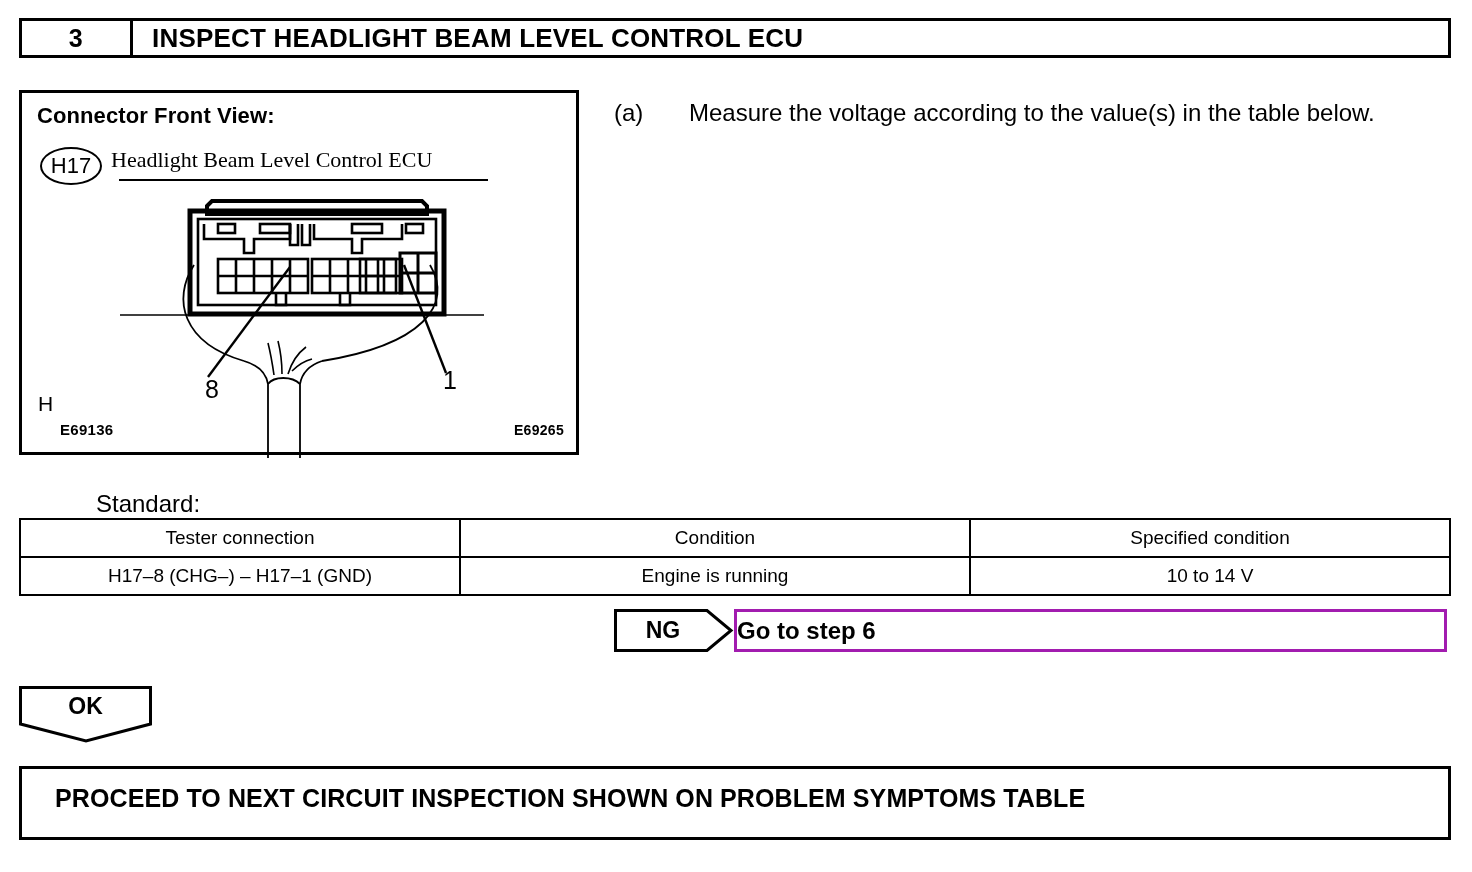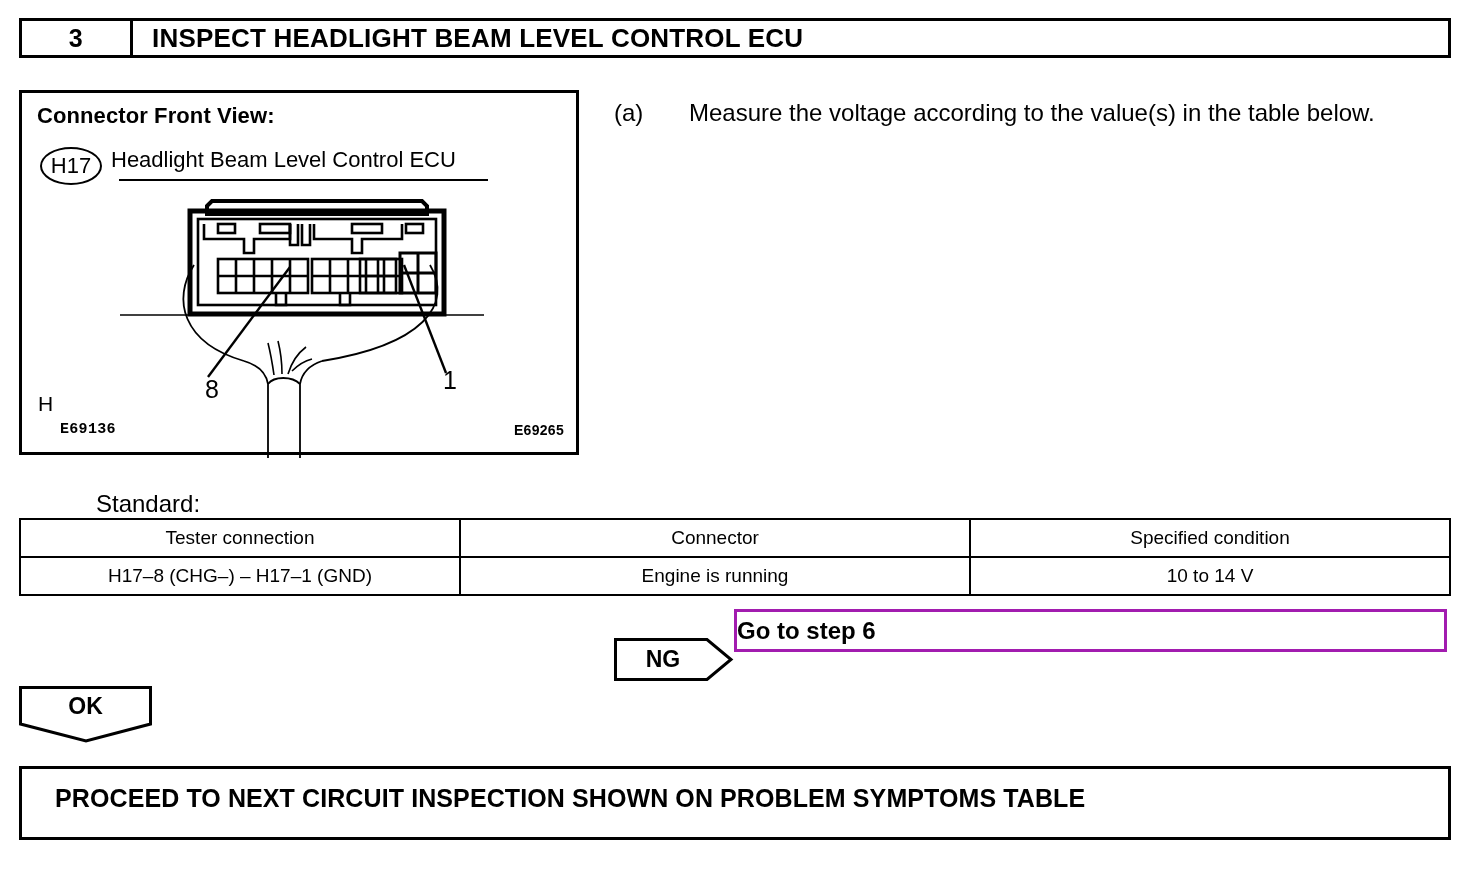--- a/index.html
+++ b/index.html
@@ -88,20 +88,21 @@
     align-items: center;
     justify-content: center;
     font-size: 22px;
     position: relative;
     top: 6px;
   }
   #connector-ecu-name {
     font-size: 22px;
     margin-left: 9px;
     position: relative;
+    font-family: Liberation Serif, serif;
   }
   #connector-ecu-underline {
     position: absolute;
     left: 97px;
     top: 86px;
     width: 369px;
     height: 2px;
     background: #000;
   }
 
@@ -120,21 +121,20 @@
     bottom: 36px;
     font-size: 21px;
   }
   #fig-code-left {
     position: absolute;
     left: 38px;
     bottom: 14px;
     font-size: 15px;
     font-weight: bold;
     letter-spacing: 0.3px;
-    font-family: Liberation Mono, monospace;
   }
   #fig-code-right {
     position: absolute;
     right: 12px;
     bottom: 14px;
     font-size: 14px;
     font-weight: bold;
     letter-spacing: 0.3px;
   }
 
@@ -190,21 +190,20 @@
     left: 614px;
     top: 609px;
     display: flex;
     align-items: stretch;
     height: 43px;
   }
   #ng-flag {
     width: 120px;
     height: 60px;
     position: relative;
-    margin-top: 29px;
   }
   #ng-flag svg { display: block; }
   #ng-flag-label {
     position: absolute;
     left: 0;
     top: 0;
     width: 98px;
     height: 43px;
     display: flex;
     align-items: center;
@@ -366,21 +365,21 @@
   <div id="instruction-marker">(a)</div>
   <div id="instruction-text">Measure the voltage according to the value(s) in the table below.</div>
 </div>
 
 <div id="standard-label">Standard:</div>
 
 <table id="standard-table">
   <tbody>
     <tr>
       <td>Tester connection</td>
-      <td>Connector</td>
+      <td>Condition</td>
       <td>Specified condition</td>
     </tr>
     <tr>
       <td>H17–8 (CHG–) – H17–1 (GND)</td>
       <td>Engine is running</td>
       <td>10 to 14 V</td>
     </tr>
   </tbody>
 </table>
 

